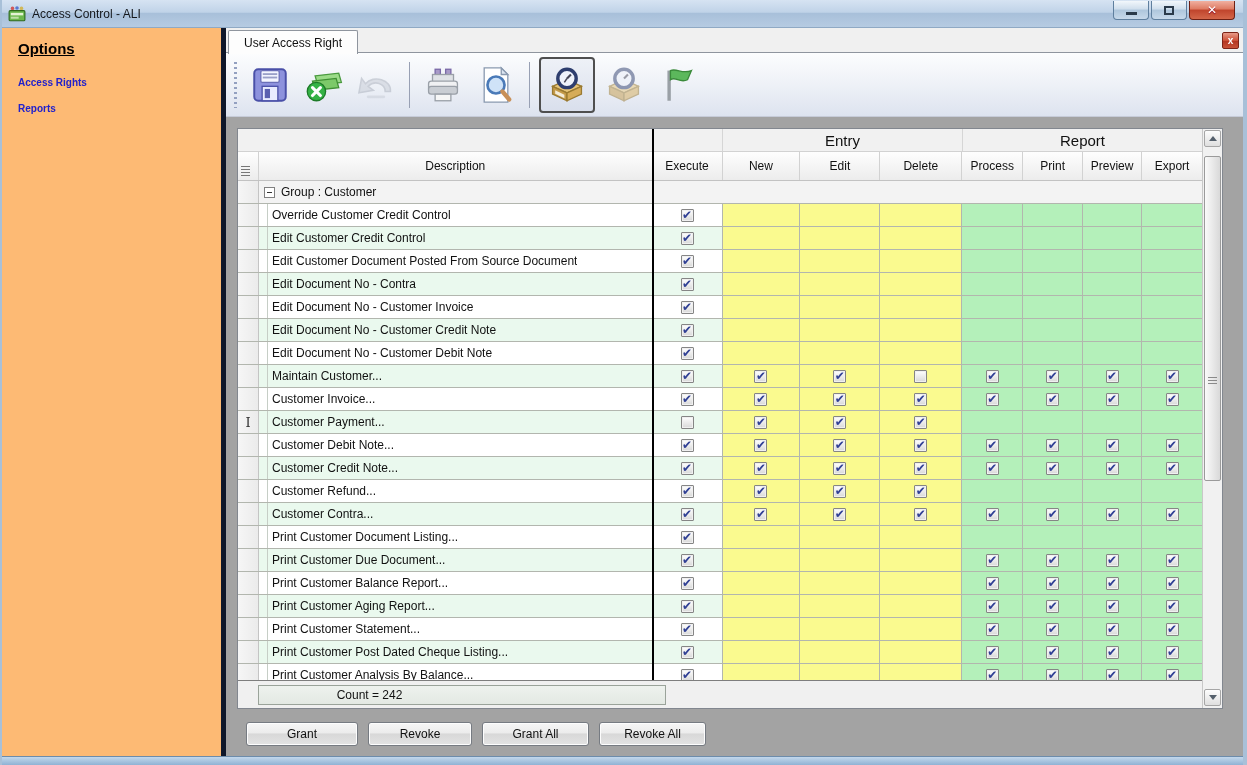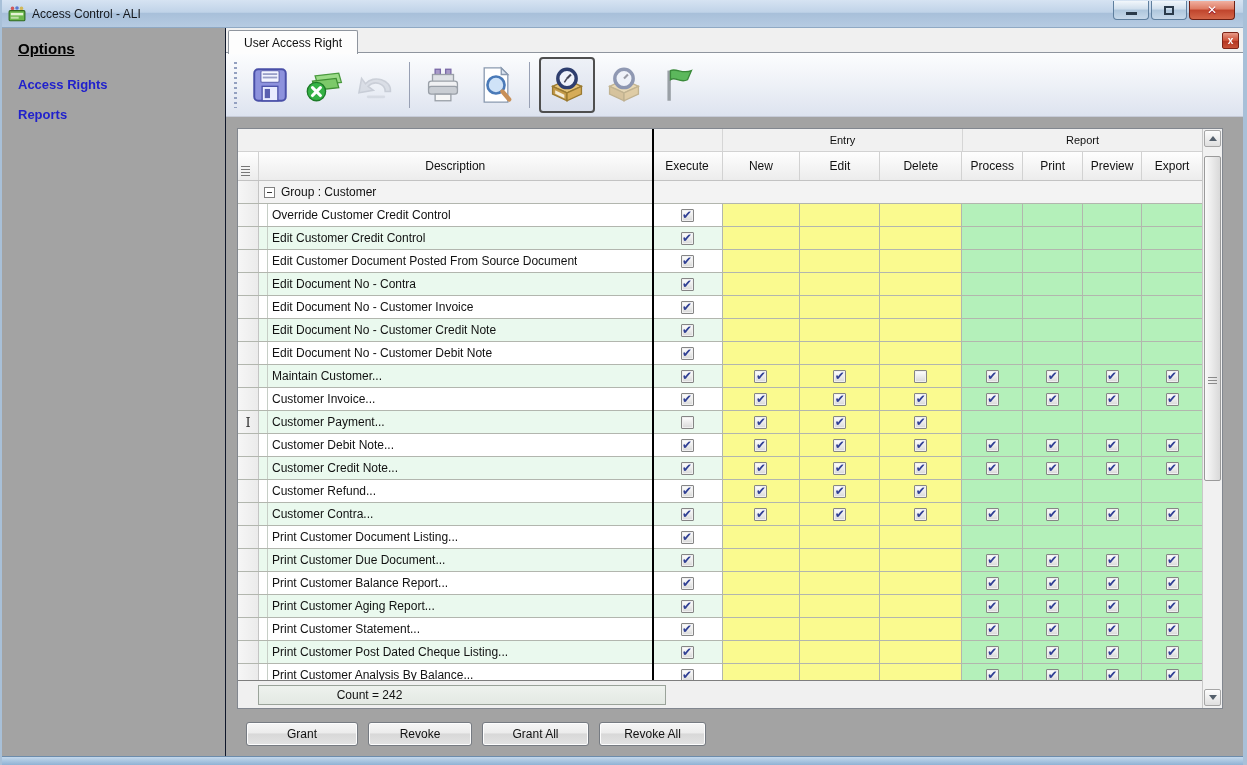--- a/index.html
+++ b/index.html
@@ -17,23 +17,23 @@
     border:1px solid #5f7f9e; border-top:none; border-radius:0 0 4px 4px;
     background:linear-gradient(180deg,#f2f7fb 0%,#cfdeec 45%,#aec6dc 50%,#c7d9ea 100%); }
   .wbtn + .wbtn { margin-left:2px; }
   .wbtn.close { width:46px; border-color:#6e2014;
     background:linear-gradient(180deg,#f0b0a0 0%,#de7a62 45%,#c0442c 50%,#d4674a 100%); }
   .glyph-min { width:11px; height:3px; background:#2a3a4a; margin-top:6px; }
   .glyph-max { width:10px; height:9px; border:2px solid #2a3a4a; background:transparent; }
   .xglyph { color:#fff; font-size:12px; font-weight:bold; line-height:1; text-shadow:0 1px 1px #802;}
   
   .bodyrow { display:flex; height:728px; }
-  .sidebar { width:224px; background:#a3a3a3; border-right:1px solid #0f172a; padding:12px 0 0 16px; }
+  .sidebar { width:224px; background:#fdba74; border-right:5px solid #0f172a; padding:12px 0 0 16px; }
   .side-head { font-size:15px; font-weight:bold; color:#000; text-decoration:underline; margin-bottom:20px; }
-  .side-link { font-size:13px; font-weight:bold; color:var(--link_blue,#2121cc); margin-bottom:15px; cursor:pointer; }
+  .side-link { font-size:10px; font-weight:bold; color:var(--link_blue,#2121cc); margin-bottom:15px; cursor:pointer; }
   .content { position:relative; flex:1; background:#a3a3a3; }
   
   .tabstrip { position:relative; height:25px; border-bottom:1px solid #8f959e; background:#f0f0f0; }
   .tab { position:absolute; left:2px; top:2px; height:24px; padding:0 15px; background:#fdfdfd;
     border:1px solid #8f959e; border-bottom:none; border-radius:2px 2px 0 0;
     display:flex; align-items:center; font-size:12px; color:#111; z-index:2; }
   .tabclose { position:absolute; right:4px; top:4px; width:17px; height:17px; border-radius:2px;
     border:1px solid #7c2418; display:flex; align-items:center; justify-content:center;
     background:linear-gradient(180deg,#e89a88 0%,#cc5138 50%,#b23420 51%,#c85238 100%); }
   .tabclose span { color:#fff; font-size:10px; font-weight:bold; line-height:1; }
@@ -47,21 +47,21 @@
   .tbtn.selected { border:2px solid #4f4f4f; border-radius:4px; width:56px; height:56px;
     background:linear-gradient(180deg,#eef1f7,#d9dfec); }
   .tbtn.dim svg { opacity:0.5; }
   .tsep { width:1px; height:46px; background:#98a0b4; margin:0 4px; }
   
   .grid { position:relative; margin:11px 0 0 11px; width:986px; height:581px;
     border:1px solid #82878f; background:#fff; }
   .gleft { position:absolute; left:0; top:0; width:964px; height:579px; }
   .blackline { position:absolute; left:414px; top:0; width:2px; height:551px; background:#000; z-index:6; }
   .banner { display:flex; height:23px; background:#f1f1f1; border-bottom:1px solid #d2d2d2; }
-  .bcell { height:100%; border-right:1px solid #d6d6d6; font-size:11px; color:#111;
+  .bcell { height:100%; border-right:1px solid #d6d6d6; font-size:15px; color:#111;
     display:flex; align-items:center; justify-content:center; }
   .b-a { width:415px; border-right:none; }
   .b-exec { width:70px; }
   .b-entry { width:240px; }
   .b-report { width:239px; border-right:none; }
   .hrow { display:flex; height:29px; background:linear-gradient(180deg,#fefefe,#ececec);
     border-bottom:1px solid #c2c2c2; }
   .hc { height:100%; border-right:1px solid #d2d2d2; font-size:12px; color:#111;
     display:flex; align-items:center; justify-content:center; }
   .h-rowhead { width:21px; justify-content:flex-start; align-items:flex-end; padding:0 0 3px 3px; }

